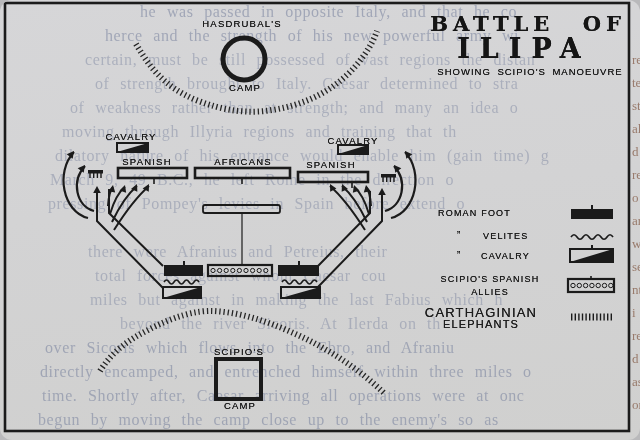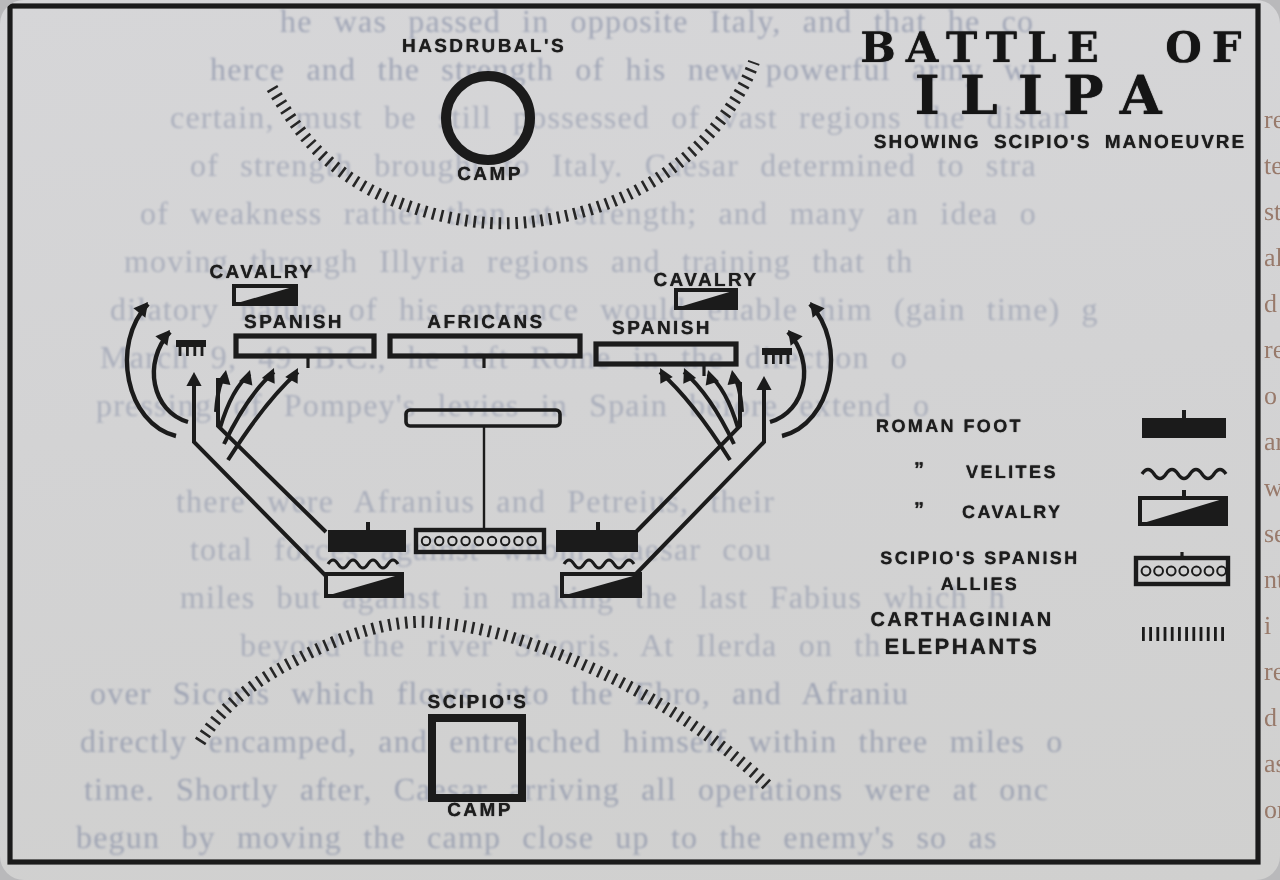--- a/index.html
+++ b/index.html
@@ -18,21 +18,21 @@
   }
   .ghost.dk{opacity:.6;}
   #edge-col{
     position:absolute;z-index:1;left:632px;top:48px;width:8px;height:380px;
     overflow:hidden;font-family:"Liberation Serif",serif;font-size:13px;
     line-height:23px;color:#855d49;opacity:.75;white-space:pre-line;filter:blur(.3px);
   }
   
   .lbl{
     position:absolute;z-index:3;transform:translateX(-50%);
-    font-weight:bold;font-size:9.5px;letter-spacing:1.2px;
+    font-weight:normal;font-size:9.5px;letter-spacing:1.2px;
     color:#1d1d1d;white-space:nowrap;text-shadow:0 0 .5px #1d1d1d;
   }
   .lbl-l{transform:none;}
   .title-serif{
     font-family:"DejaVu Serif","Liberation Serif",serif;
     font-weight:bold;color:#151515;text-shadow:0 0 .5px #151515;
   }
   #title-line1{font-size:21px;letter-spacing:5px;word-spacing:16px;}
   #title-line2{font-size:27px;letter-spacing:10px;}
   #subtitle{font-size:9.5px;letter-spacing:1px;word-spacing:3px;}
@@ -261,19 +261,19 @@
   <div class="lbl" style="left:331px;top:159px">SPANISH</div>
   <div class="lbl" style="left:353px;top:135px">CAVALRY</div>
 
   <div class="lbl lbl-l" style="left:438px;top:208px;font-size:9px">ROMAN FOOT</div>
   <div class="lbl lbl-l ditto" style="left:457px;top:230px">”</div>
   <div class="lbl lbl-l" style="left:483px;top:231px;font-size:9px">VELITES</div>
   <div class="lbl lbl-l ditto" style="left:457px;top:250px">”</div>
   <div class="lbl lbl-l" style="left:481px;top:251px;font-size:9px">CAVALRY</div>
   <div class="lbl" style="left:490px;top:274px;font-size:9px">SCIPIO'S SPANISH</div>
   <div class="lbl" style="left:490px;top:287px;font-size:9px">ALLIES</div>
-  <div class="lbl" style="left:481px;top:305px;font-size:10px">CARTHAGINIAN</div>
+  <div class="lbl" style="left:481px;top:305px;font-size:13px">CARTHAGINIAN</div>
   <div class="lbl" style="left:481px;top:318px;font-size:11px">ELEPHANTS</div>
 
   <div class="lbl" style="left:239px;top:346px">SCIPIO'S</div>
   <div class="lbl" style="left:240px;top:400px">CAMP</div>
 
 </div>
 
 </body></html>

